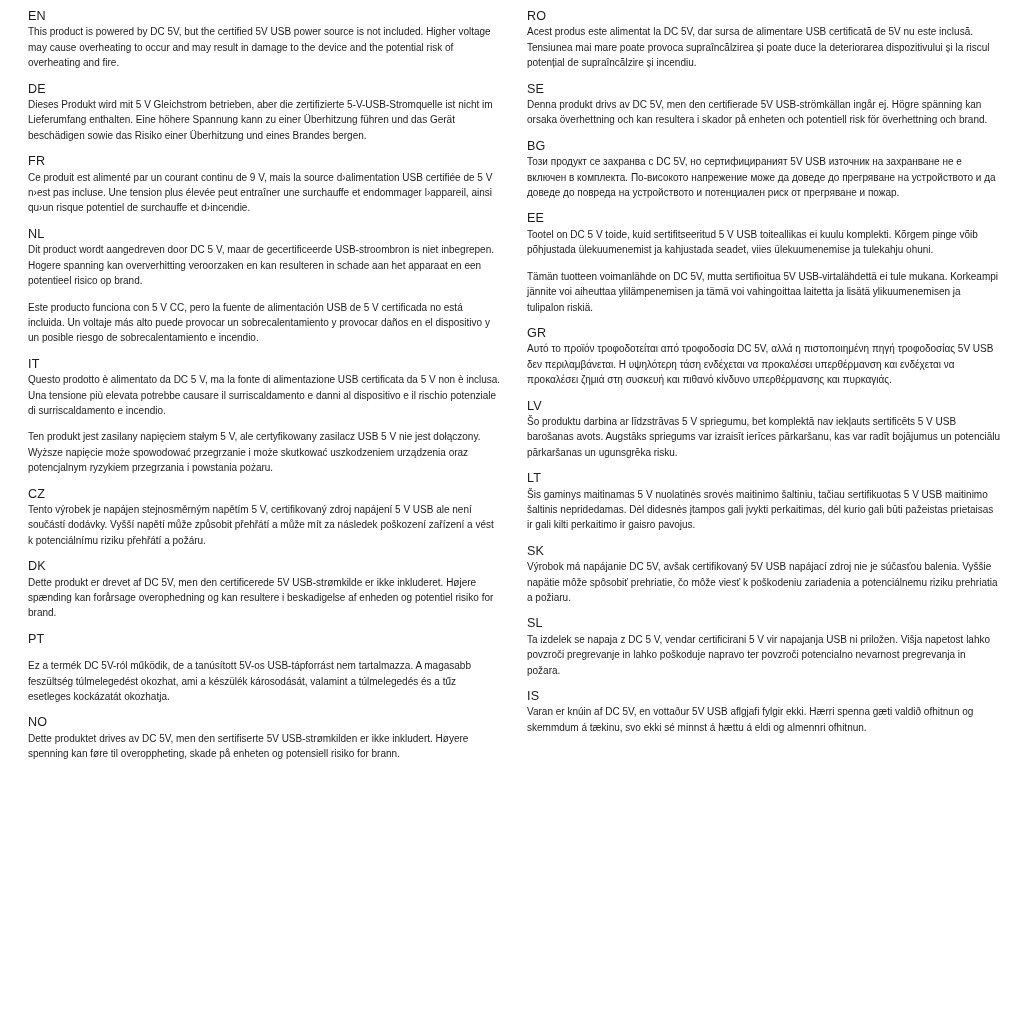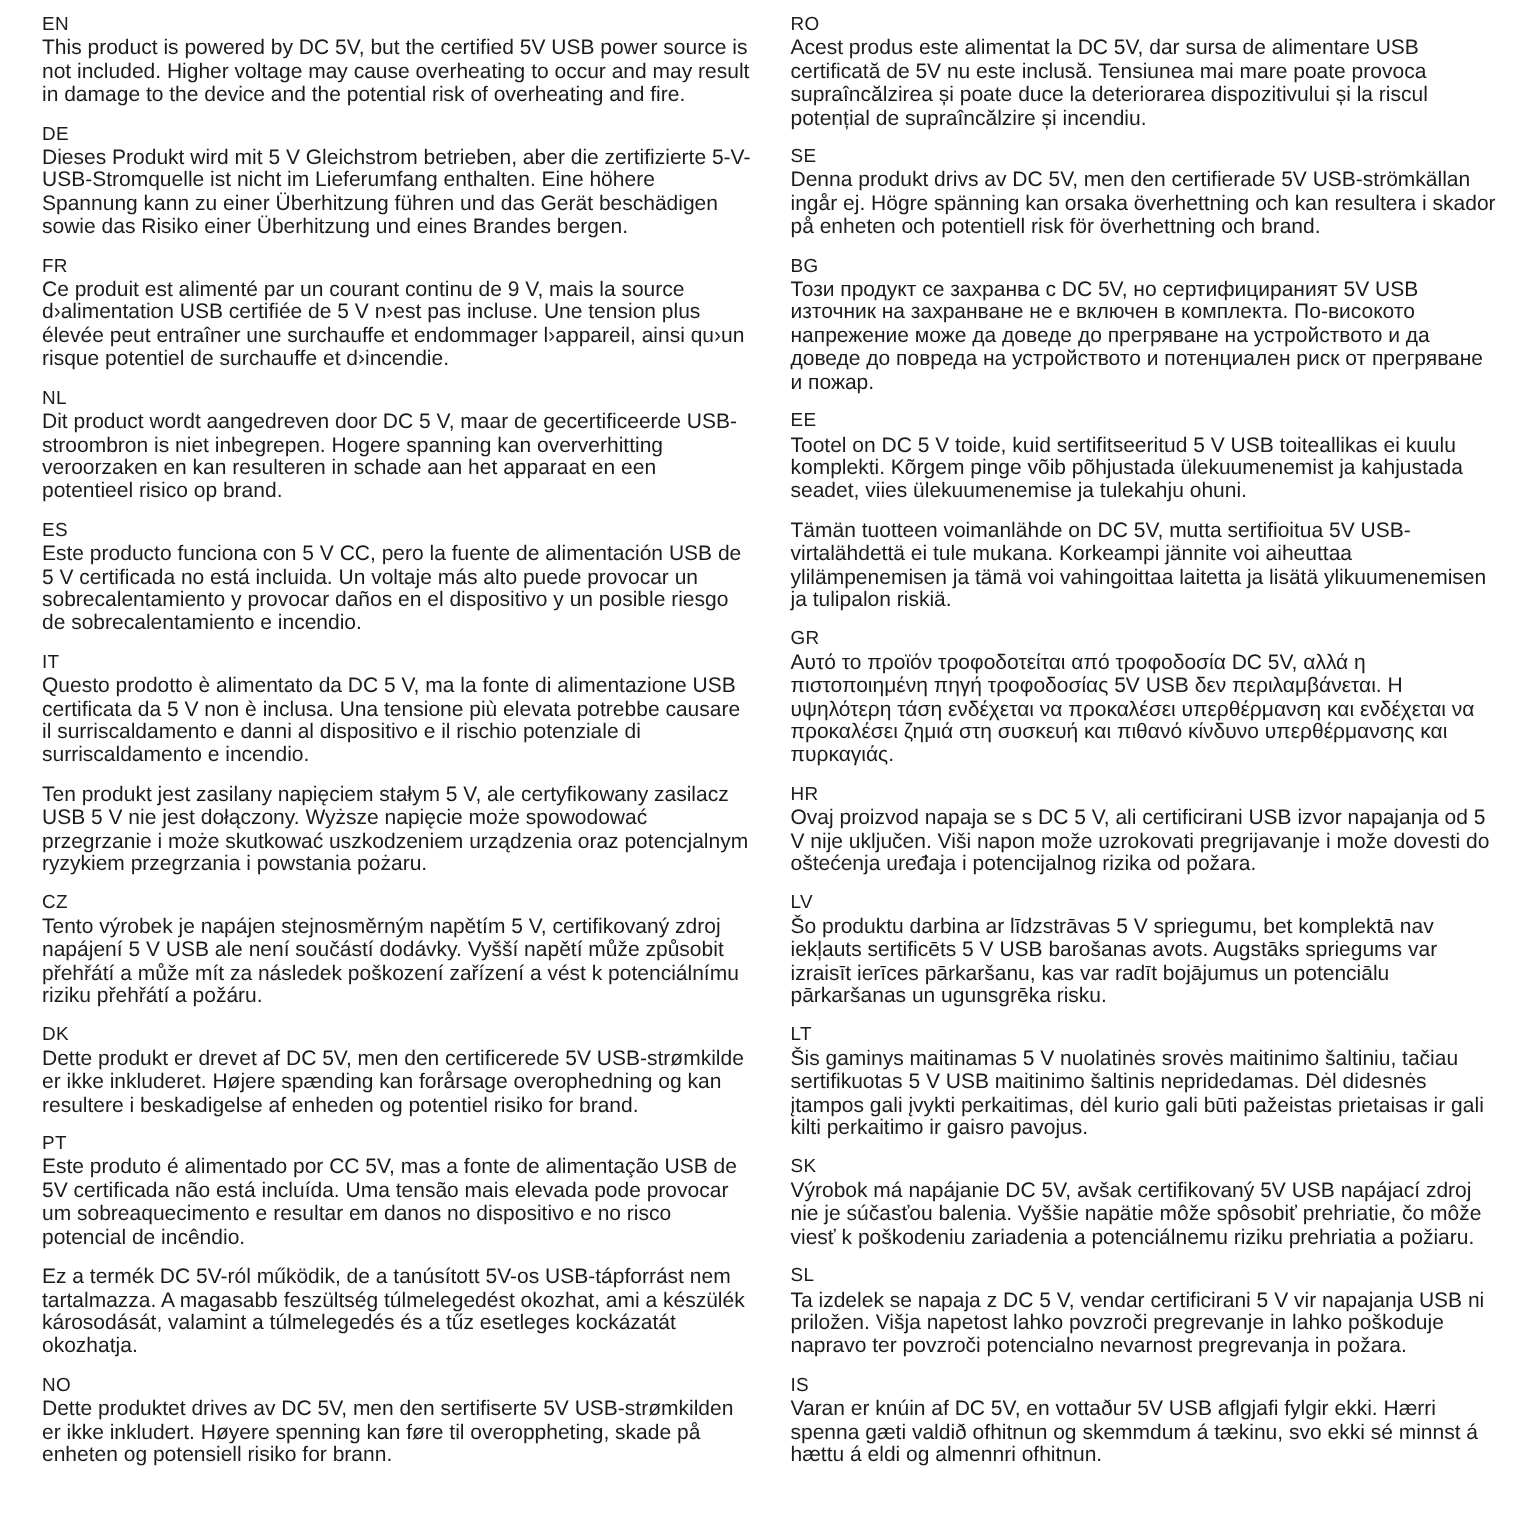--- a/index.html
+++ b/index.html
@@ -28,21 +28,21 @@
   }
   .section {
     margin-bottom: 11px;
   }
   .lang-code {
     font-size: 12.6px;
     line-height: 15.4px;
     letter-spacing: 0.2px;
   }
   .lang-text {
-    font-size: 14px;
+    font-size: 10px;
     line-height: 15.4px;
   }
 </style>
 </head>
 <body>
 
 <div class="doc">
 
   <div class="column">
     <div class="section">
@@ -55,41 +55,39 @@
     </div>
     <div class="section">
       <div class="lang-code">FR</div>
       <div class="lang-text">Ce produit est alimenté par un courant continu de 9 V, mais la source d›alimentation USB certifiée de 5 V n›est pas incluse. Une tension plus élevée peut entraîner une surchauffe et endommager l›appareil, ainsi qu›un risque potentiel de surchauffe et d›incendie.</div>
     </div>
     <div class="section">
       <div class="lang-code">NL</div>
       <div class="lang-text">Dit product wordt aangedreven door DC 5 V, maar de gecertificeerde USB-stroombron is niet inbegrepen. Hogere spanning kan oververhitting veroorzaken en kan resulteren in schade aan het apparaat en een potentieel risico op brand.</div>
     </div>
     <div class="section">
-      <div class="lang-code">ES</div>
       <div class="lang-text">Este producto funciona con 5 V CC, pero la fuente de alimentación USB de 5 V certificada no está incluida. Un voltaje más alto puede provocar un sobrecalentamiento y provocar daños en el dispositivo y un posible riesgo de sobrecalentamiento e incendio.</div>
     </div>
     <div class="section">
       <div class="lang-code">IT</div>
       <div class="lang-text">Questo prodotto è alimentato da DC 5 V, ma la fonte di alimentazione USB certificata da 5 V non è inclusa. Una tensione più elevata potrebbe causare il surriscaldamento e danni al dispositivo e il rischio potenziale di surriscaldamento e incendio.</div>
     </div>
     <div class="section">
       <div class="lang-text">Ten produkt jest zasilany napięciem stałym 5 V, ale certyfikowany zasilacz USB 5 V nie jest dołączony. Wyższe napięcie może spowodować przegrzanie i może skutkować uszkodzeniem urządzenia oraz potencjalnym ryzykiem przegrzania i powstania pożaru.</div>
     </div>
     <div class="section">
       <div class="lang-code">CZ</div>
       <div class="lang-text">Tento výrobek je napájen stejnosměrným napětím 5 V, certifikovaný zdroj napájení 5 V USB ale není součástí dodávky. Vyšší napětí může způsobit přehřátí a může mít za následek poškození zařízení a vést k potenciálnímu riziku přehřátí a požáru.</div>
     </div>
     <div class="section">
       <div class="lang-code">DK</div>
       <div class="lang-text">Dette produkt er drevet af DC 5V, men den certificerede 5V USB-strømkilde er ikke inkluderet. Højere spænding kan forårsage overophedning og kan resultere i beskadigelse af enheden og potentiel risiko for brand.</div>
     </div>
     <div class="section">
       <div class="lang-code">PT</div>
-      <div class="lang-text">Este produto é alimentado por CC 5V, mas a fonte de alimentação USB de 5V certificada não está incluída. Uma tensão mais elevada pode provocar um sobreaquecimento e resultar em danos no dispositivo e no risco potencial de incêndio.</div>
     </div>
     <div class="section">
       <div class="lang-text">Ez a termék DC 5V-ról működik, de a tanúsított 5V-os USB-tápforrást nem tartalmazza. A magasabb feszültség túlmelegedést okozhat, ami a készülék károsodását, valamint a túlmelegedés és a tűz esetleges kockázatát okozhatja.</div>
     </div>
     <div class="section">
       <div class="lang-code">NO</div>
       <div class="lang-text">Dette produktet drives av DC 5V, men den sertifiserte 5V USB-strømkilden er ikke inkludert. Høyere spenning kan føre til overoppheting, skade på enheten og potensiell risiko for brann.</div>
     </div>
   </div>
 
@@ -111,24 +109,20 @@
       <div class="lang-text">Tootel on DC 5 V toide, kuid sertifitseeritud 5 V USB toiteallikas ei kuulu komplekti. Kõrgem pinge võib põhjustada ülekuumenemist ja kahjustada seadet, viies ülekuumenemise ja tulekahju ohuni.</div>
     </div>
     <div class="section">
       <div class="lang-text">Tämän tuotteen voimanlähde on DC 5V, mutta sertifioitua 5V USB-virtalähdettä ei tule mukana. Korkeampi jännite voi aiheuttaa ylilämpenemisen ja tämä voi vahingoittaa laitetta ja lisätä ylikuumenemisen ja tulipalon riskiä.</div>
     </div>
     <div class="section">
       <div class="lang-code">GR</div>
       <div class="lang-text">Αυτό το προϊόν τροφοδοτείται από τροφοδοσία DC 5V, αλλά η πιστοποιημένη πηγή τροφοδοσίας 5V USB δεν περιλαμβάνεται. Η υψηλότερη τάση ενδέχεται να προκαλέσει υπερθέρμανση και ενδέχεται να προκαλέσει ζημιά στη συσκευή και πιθανό κίνδυνο υπερθέρμανσης και πυρκαγιάς.</div>
     </div>
     <div class="section">
-      <div class="lang-code">HR</div>
-      <div class="lang-text">Ovaj proizvod napaja se s DC 5 V, ali certificirani USB izvor napajanja od 5 V nije uključen. Viši napon može uzrokovati pregrijavanje i može dovesti do oštećenja uređaja i potencijalnog rizika od požara.</div>
-    </div>
-    <div class="section">
       <div class="lang-code">LV</div>
       <div class="lang-text">Šo produktu darbina ar līdzstrāvas 5 V spriegumu, bet komplektā nav iekļauts sertificēts 5 V USB barošanas avots. Augstāks spriegums var izraisīt ierīces pārkaršanu, kas var radīt bojājumus un potenciālu pārkaršanas un ugunsgrēka risku.</div>
     </div>
     <div class="section">
       <div class="lang-code">LT</div>
       <div class="lang-text">Šis gaminys maitinamas 5 V nuolatinės srovės maitinimo šaltiniu, tačiau sertifikuotas 5 V USB maitinimo šaltinis nepridedamas. Dėl didesnės įtampos gali įvykti perkaitimas, dėl kurio gali būti pažeistas prietaisas ir gali kilti perkaitimo ir gaisro pavojus.</div>
     </div>
     <div class="section">
       <div class="lang-code">SK</div>
       <div class="lang-text">Výrobok má napájanie DC 5V, avšak certifikovaný 5V USB napájací zdroj nie je súčasťou balenia. Vyššie napätie môže spôsobiť prehriatie, čo môže viesť k poškodeniu zariadenia a potenciálnemu riziku prehriatia a požiaru.</div>

